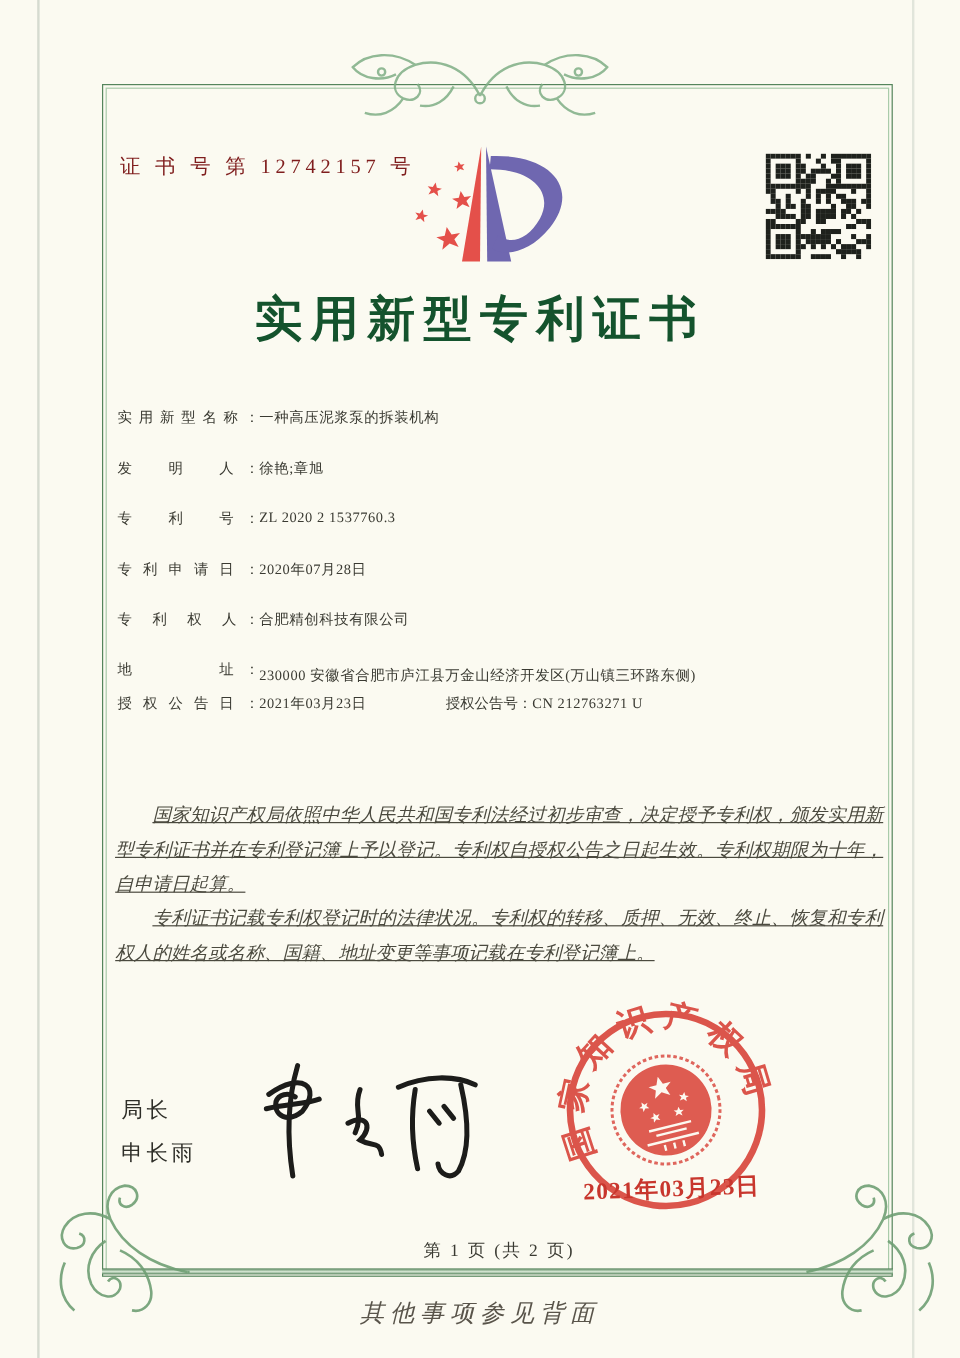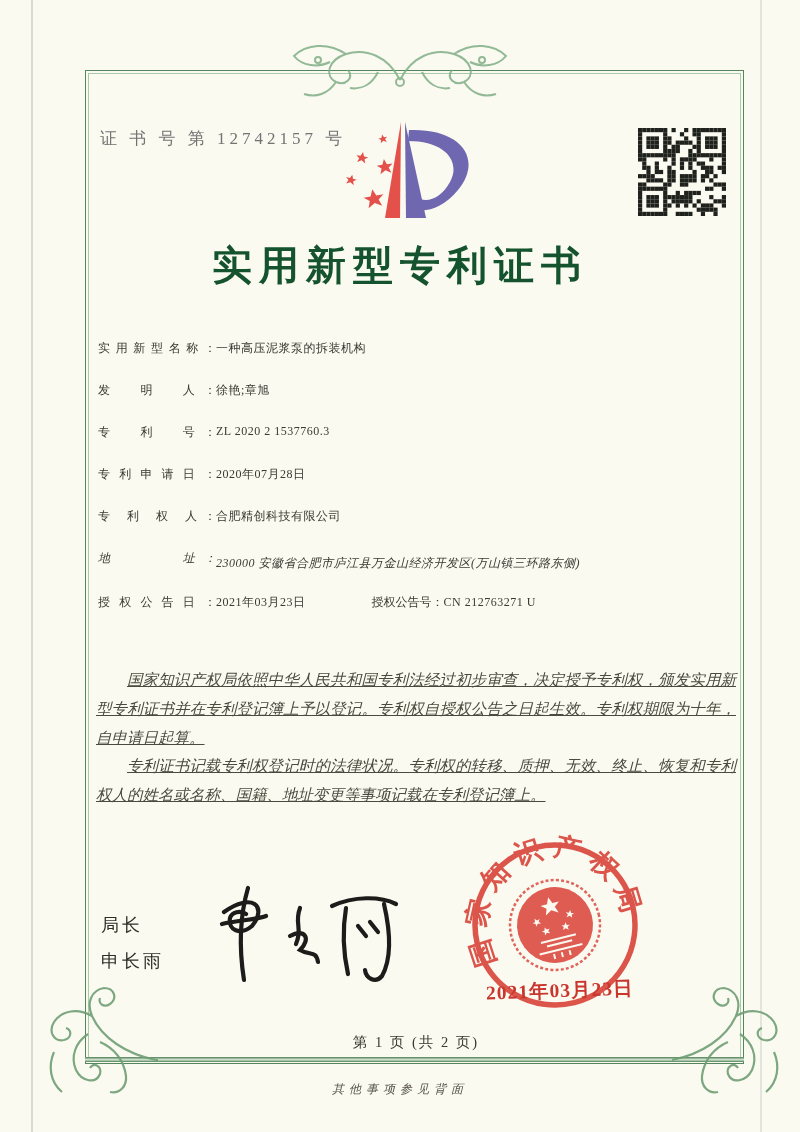--- a/index.html
+++ b/index.html
@@ -16,21 +16,21 @@
   
   .frame{position:absolute;left:85px;top:70px;width:657px;height:992px;
          border:1.5px solid #55855c;}
   .frame-inner{position:absolute;inset:2px;border:1px solid #a9cbaa;}
   .bottom-rule{position:absolute;left:85px;top:1057px;width:659px;height:5px;
     background:linear-gradient(#4d7e54,#d8e8d6 55%,#4d7e54);}
 
   .ornament{position:absolute;pointer-events:none;}
 
   .cert-number{position:absolute;left:100px;top:127px;font-size:17px;
-    letter-spacing:4px;color:#737373;text-align:center;}
+    letter-spacing:4px;color:#7f1d1d;text-align:center;}
 
   .title{position:absolute;left:0;top:238px;width:800px;text-align:center;
     font-size:40px;font-weight:700;letter-spacing:7px;color:#14532d;}
 
   .fields{position:absolute;left:98px;top:340px;width:628px;font-size:12px;
     color:#3a3a32;}
   .frow{margin-bottom:25px;white-space:nowrap;}
   .flabel{display:inline-block;width:118px;text-align:justify;text-align-last:justify;
     -moz-text-align-last:justify;vertical-align:top;}
   .fvalue{letter-spacing:.5px;}
@@ -46,21 +46,21 @@
   .sign-name{position:absolute;left:101px;top:949px;font-size:18px;letter-spacing:3px;color:#2e2e28;}
   .signature{position:absolute;left:208px;top:878px;}
 
   .seal{position:absolute;left:463px;top:833px;width:184px;height:184px;opacity:.92;}
   .seal-date{position:absolute;left:486px;top:977px;font-size:19.5px;font-weight:700;
     color:#c8362d;letter-spacing:1px;transform:rotate(-2deg);white-space:nowrap;}
 
   .page-num{position:absolute;left:16px;top:1033px;width:800px;text-align:center;
     font-size:14.5px;letter-spacing:2px;color:#3a3a32;}
   .back-note{position:absolute;left:0;top:1081px;width:800px;text-align:center;
-    font-size:12px;letter-spacing:5px;color:#59544a;font-style:italic;}
+    font-size:20px;letter-spacing:5px;color:#59544a;font-style:italic;}
 
   .logo{position:absolute;left:328px;top:110px;}
   .qr{position:absolute;left:638px;top:128px;width:88px;height:88px;}
 </style>
 </head>
 <body>
 
 <div class="scan-edge left"></div>
 <div class="scan-edge right"></div>
 
@@ -376,21 +376,21 @@
   </div>
   <div class="frow">
     <span class="flabel">专　利　号：</span><span class="fvalue">ZL 2020 2 1537760.3</span>
   </div>
   <div class="frow">
     <span class="flabel">专利申请日：</span><span class="fvalue">2020年07月28日</span>
   </div>
   <div class="frow">
     <span class="flabel">专 利 权 人：</span><span class="fvalue">合肥精创科技有限公司</span>
   </div>
-  <div class="frow" style="margin-bottom:18px;font-style:italic;">
+  <div class="frow" style="margin-bottom:2px;">
     <span class="flabel">地　　　址：</span><span class="fvalue wrap">230000 安徽省合肥市庐江县万金山经济开发区(万山镇三环路东侧)</span>
   </div>
   <div class="frow last">
     <span class="flabel">授权公告日：</span><span class="fvalue">2021年03月23日</span><span class="flabel2">授权公告号：</span><span class="fvalue">CN 212763271 U</span>
   </div>
 </div>
 
 <div class="paras">
   <p>国家知识产权局依照中华人民共和国专利法经过初步审查，决定授予专利权，颁发实用新型专利证书并在专利登记簿上予以登记。专利权自授权公告之日起生效。专利权期限为十年，自申请日起算。</p>
   <p>专利证书记载专利权登记时的法律状况。专利权的转移、质押、无效、终止、恢复和专利权人的姓名或名称、国籍、地址变更等事项记载在专利登记簿上。</p>

